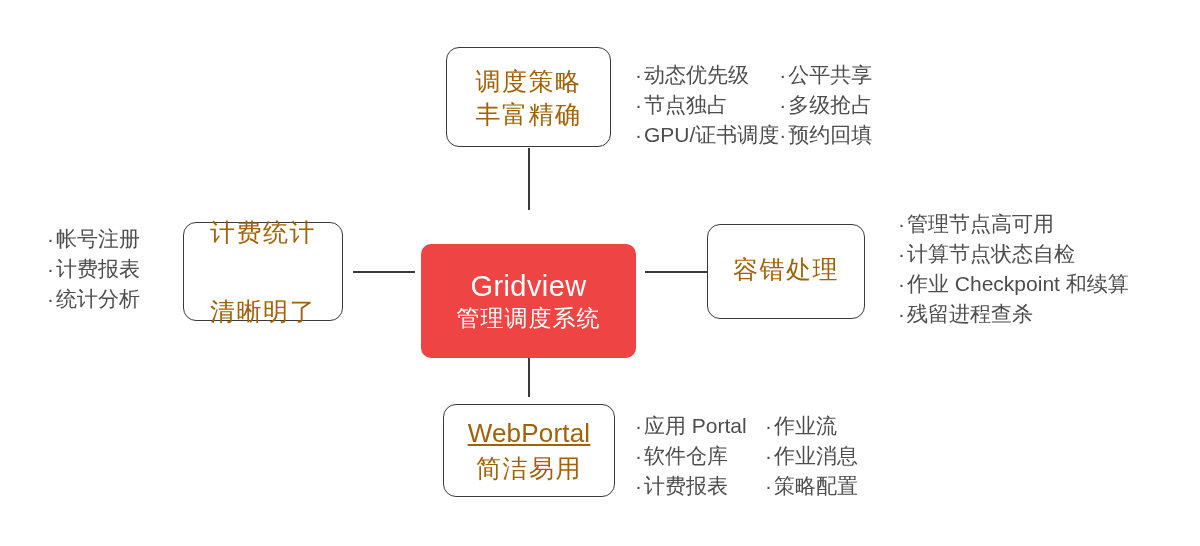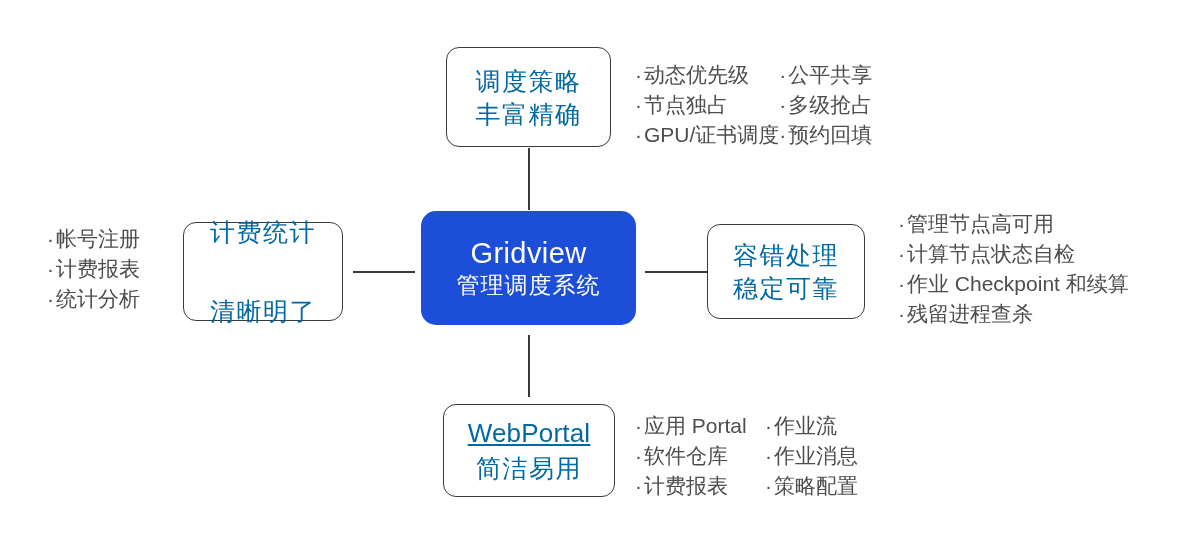--- a/index.html
+++ b/index.html
@@ -23,38 +23,39 @@
   .node {
     position: absolute;
     box-sizing: border-box;
     display: flex;
     flex-direction: column;
     align-items: center;
     justify-content: center;
     border: 1.6px solid #3a3a3a;
     border-radius: 13px;
     background: #ffffff;
-    color: #0369a1;
+    color: #a16207;
     text-align: center;
     line-height: 1.12;
   }
   .node .line1,
   .node .line2 {
     display: block;
     white-space: nowrap;
     letter-spacing: 0.5px;
   }
 
   
   .node.center {
-    background: #1d4ed8;
+    background: #ef4444;
     border: none;
-    border-radius: 15px;
+    border-radius: 10px;
     color: #ffffff;
     box-shadow: 0 0 0 0 rgba(0,0,0,0);
+    margin-top: 33px;
   }
   .node.center .line1 {
     font-size: 29px;
     letter-spacing: 0.4px;
     margin-bottom: 4px;
   }
   .node.center .line2 {
     font-size: 23px;
     letter-spacing: 1px;
     text-align: center;
@@ -125,21 +126,20 @@
     <span class="line2">丰富精确</span>
   </div>
 
   <div class="node outer" style="left:183px; top:222px; width:160px; height:99px;gap:46px;">
     <span class="line1">计费统计</span>
     <span class="line2">清晰明了</span>
   </div>
 
   <div class="node outer" style="left:707px; top:224px; width:158px; height:95px;">
     <span class="line1">容错处理</span>
-    <span class="line2">稳定可靠</span>
   </div>
 
   <div class="node outer latin" style="left:443px; top:404px; width:172px; height:93px;">
     <span class="line1">WebPortal</span>
     <span class="line2">简洁易用</span>
   </div>
 
   <div class="bullets twocol" style="left:635px; top:60px;">
     <div class="col">
       <span class="bullet-item"><span class="dot">·</span><span>动态优先级</span></span>

